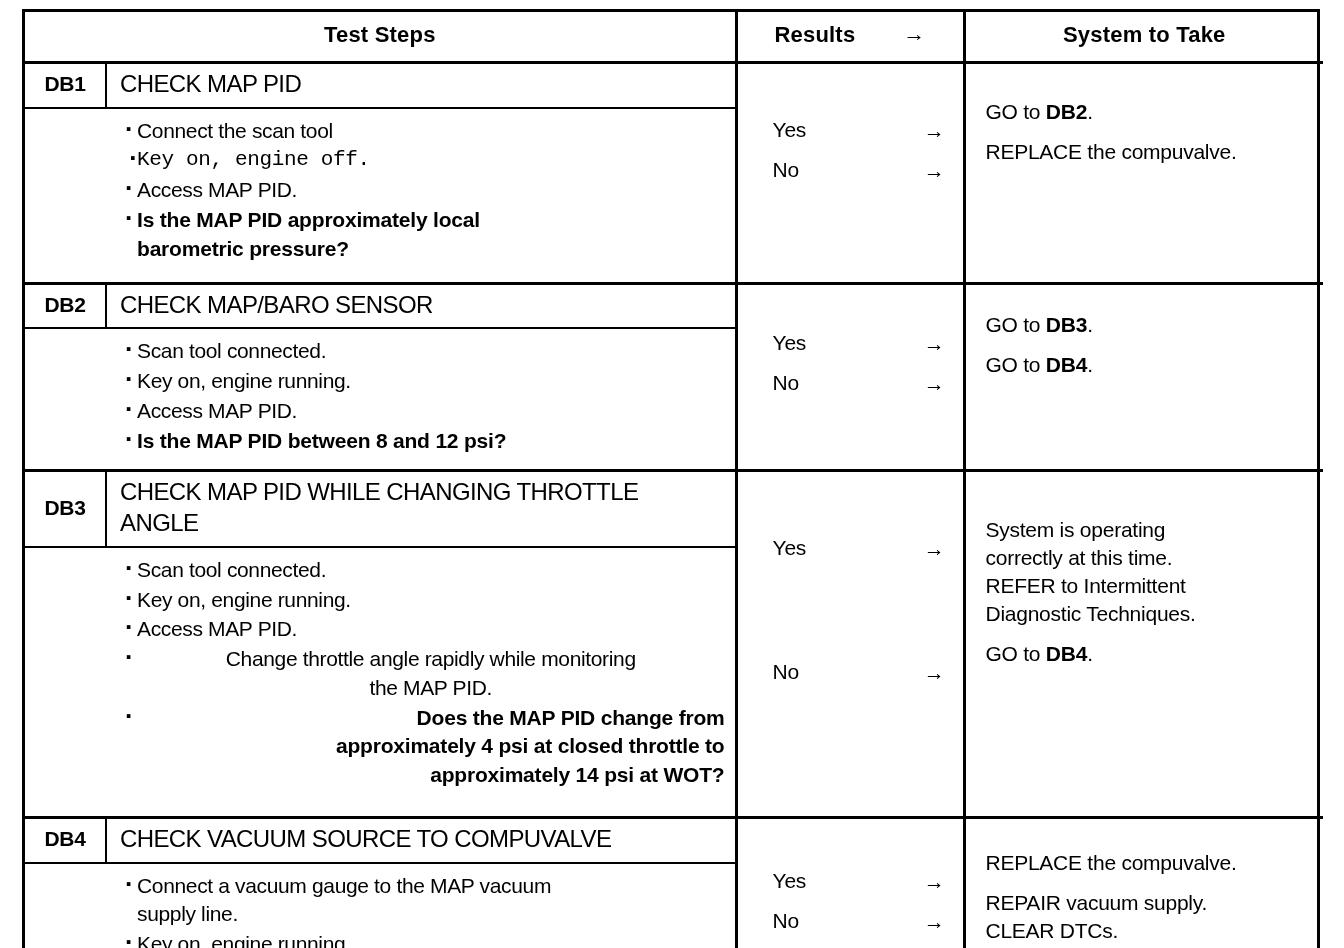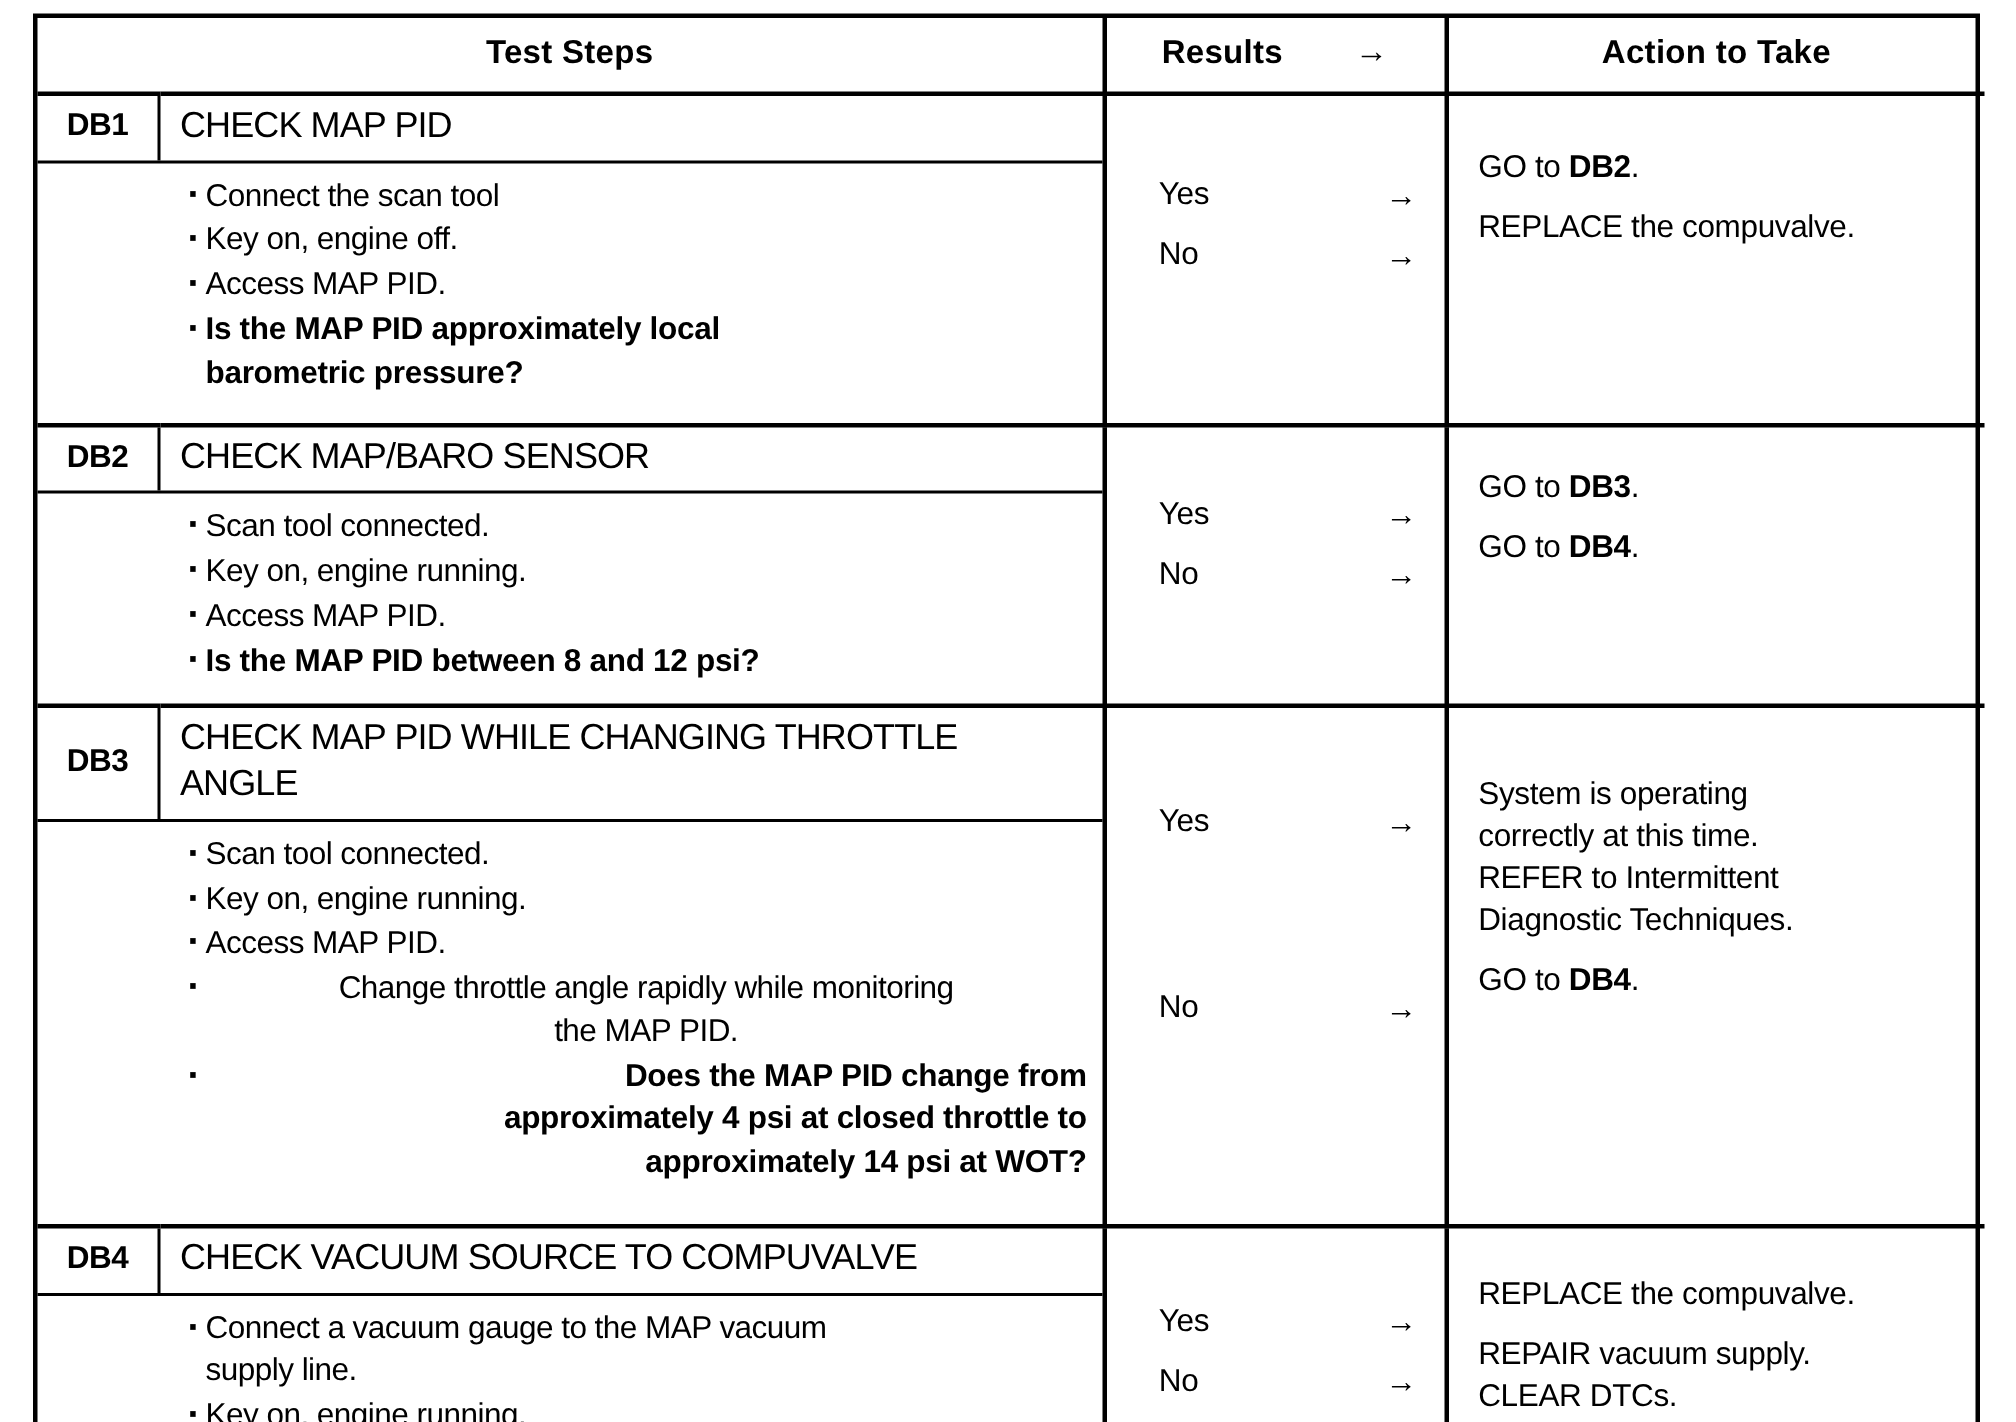--- a/index.html
+++ b/index.html
@@ -219,34 +219,34 @@
       </colgroup>
       <thead>
         <tr>
           <th class="hdr-cell hdr-steps" colspan="2">Test Steps</th>
           <th class="hdr-cell hdr-results">
             <span class="hdr-inner">
               <span>Results</span>
               <span class="hdr-arrow">→</span>
             </span>
           </th>
-          <th class="hdr-cell">Action to Take</th>
+          <th class="hdr-cell">System to Take</th>
         </tr>
       </thead>
       <tbody>
           <tr class="section-row">
             <td class="steps-cell" colspan="2">
               <div class="sect-title-row">
                 <div class="sect-db">DB1</div>
                 <div class="sect-title">CHECK MAP PID</div>
               </div>
               <div class="steps-body body-db1">
                 <ul class="steps">
                   <li class="" style="white-space: pre-line;">Connect the scan tool</li>
-                  <li class="" style="white-space: pre-line;">Key on, engine off.</li>
+                  <li class="" style="white-space: pre-line; font-family: Liberation Mono, monospace;">Key on, engine off.</li>
                   <li class="" style="white-space: pre-line;">Access MAP PID.</li>
                   <li class="bold" style="white-space: pre-line;">Is the MAP PID approximately local
 barometric  pressure?</li>
                 </ul>
               </div>
             </td>
             <td class="results-cell">
               <div class="results-body">
                 <div class="res-line" style="top: 38px;">
                   <span class="res-label">Yes</span>

